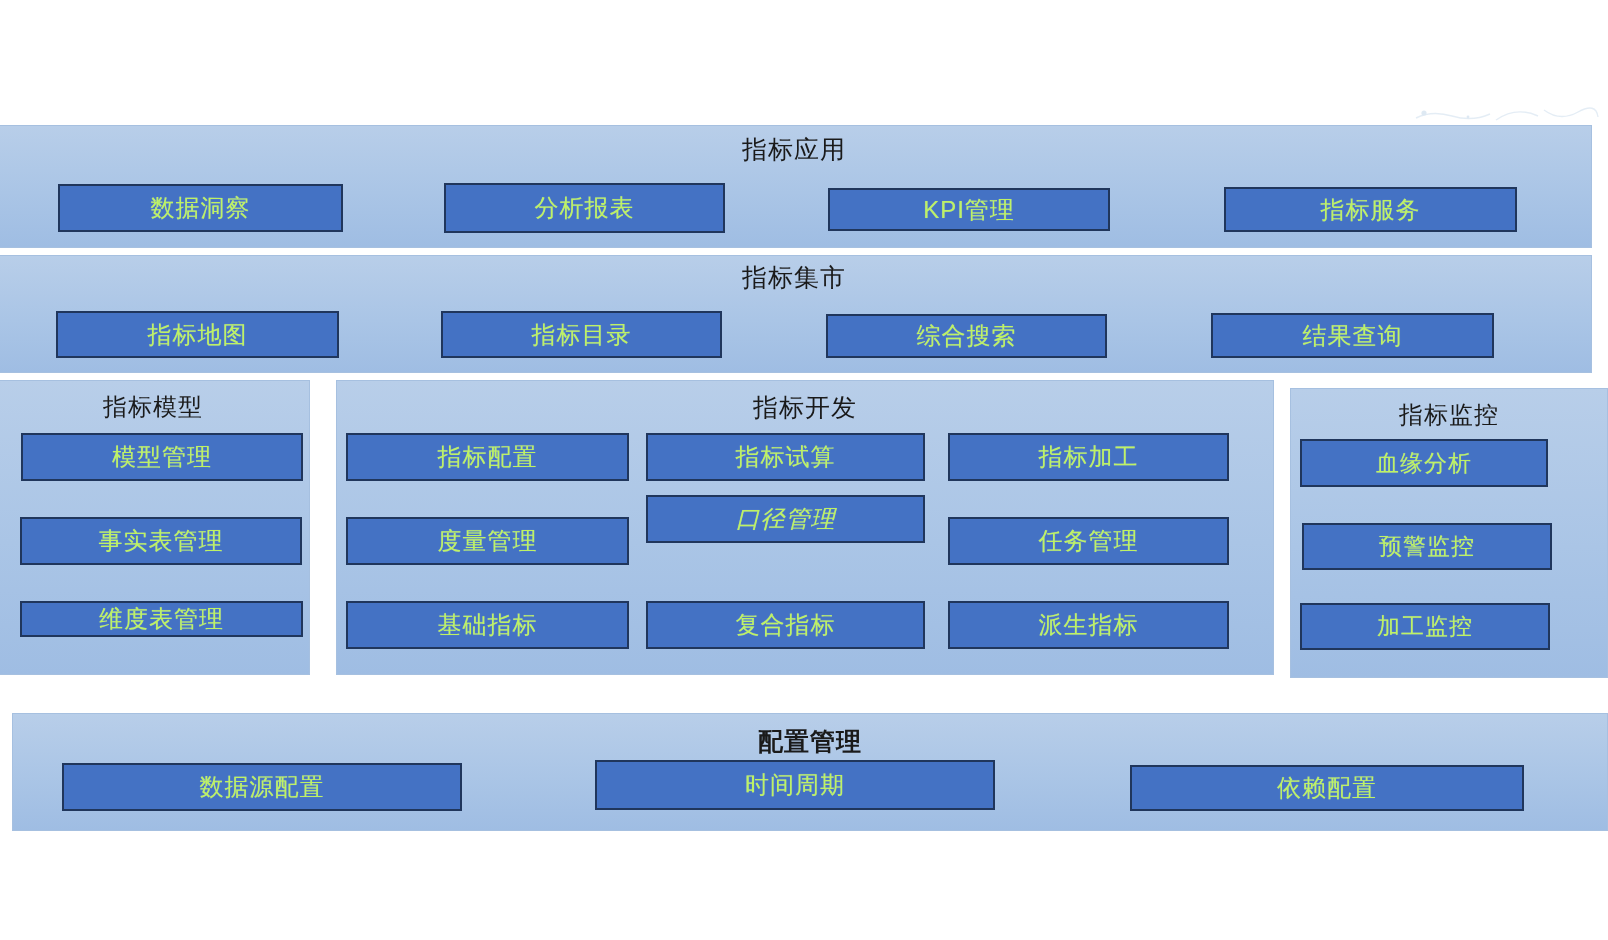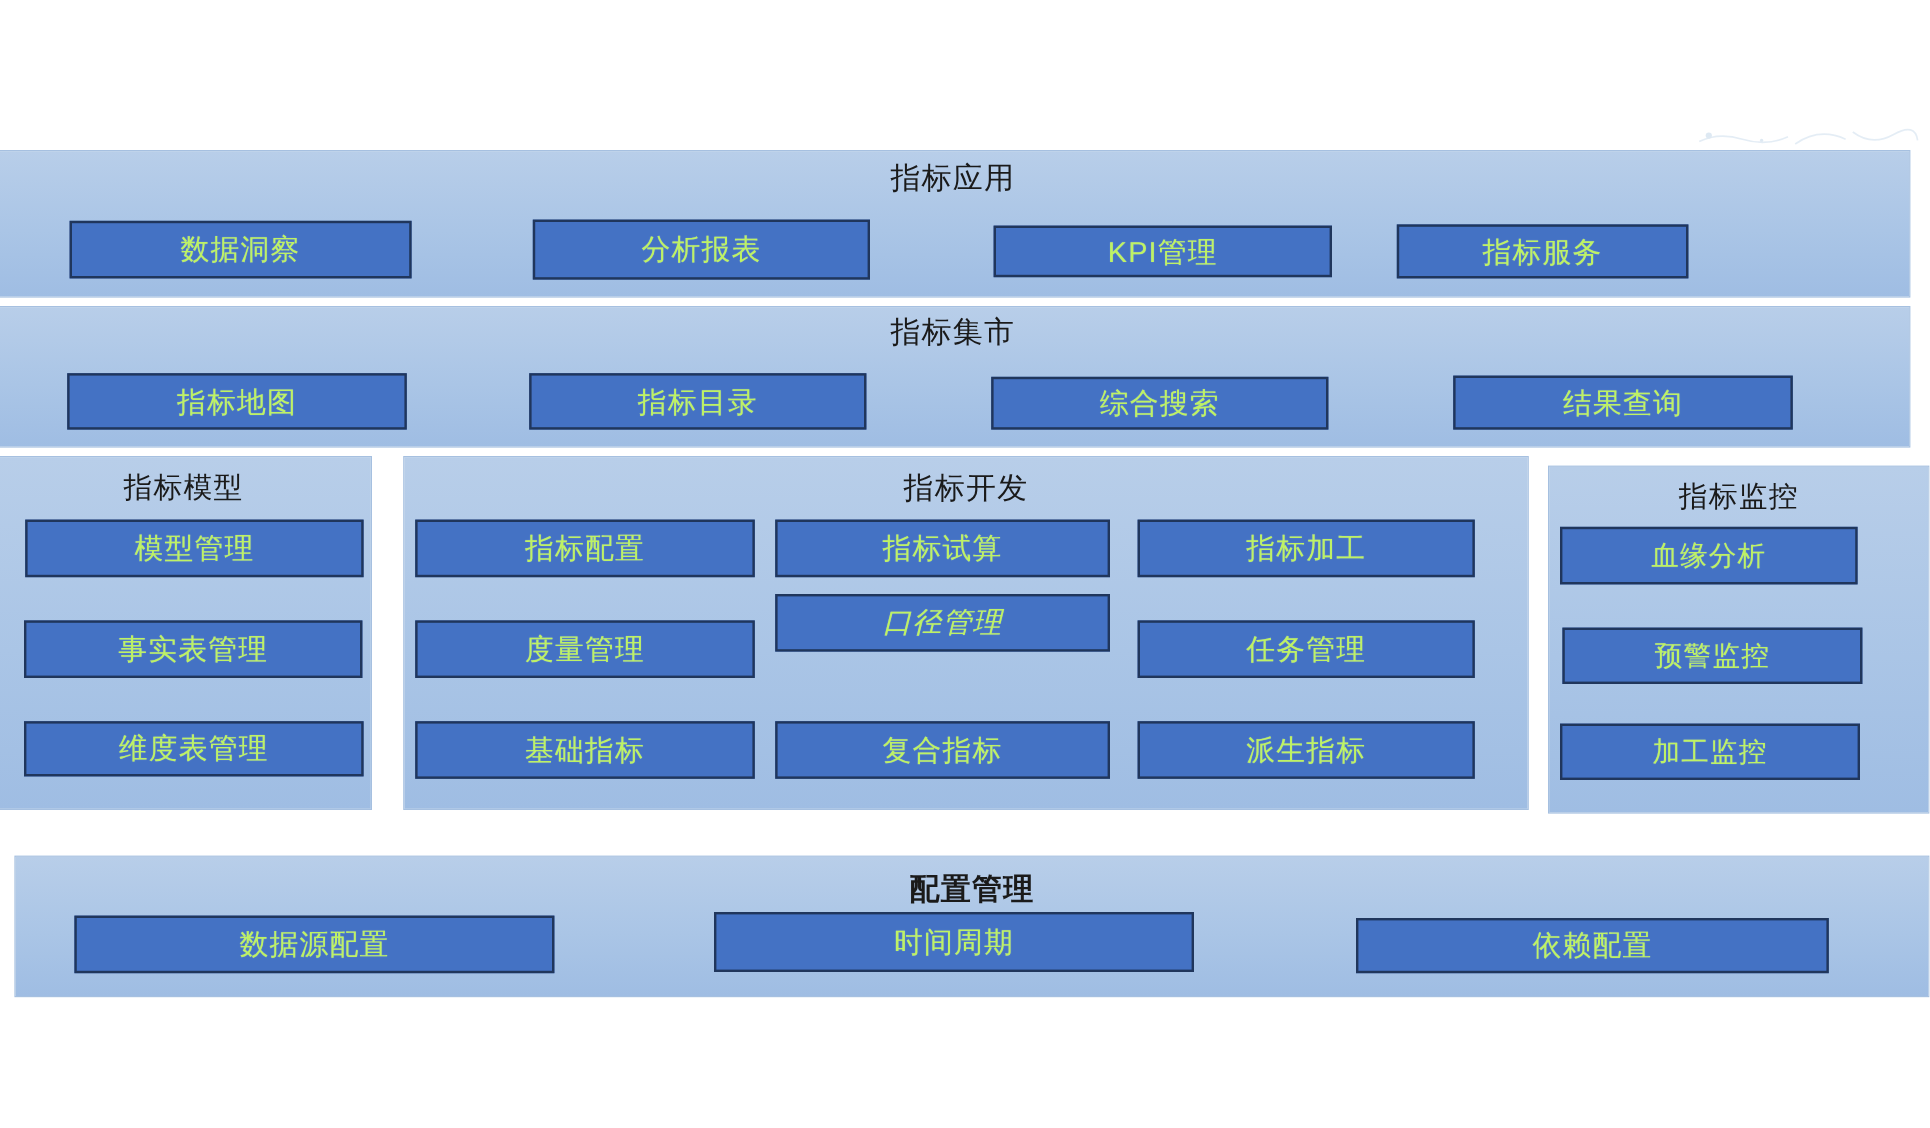--- a/index.html
+++ b/index.html
@@ -69,36 +69,36 @@
     text-shadow: 0 0 1px rgba(255,255,255,0.35);
   }
   .btn.small { font-size: 23px; }
 
   
   #row-app { left: -4px; top: 125px; width: 1596px; height: 123px; }
   #row-app .panel-title { top: 8px; }
   #btn-app-0 { left: 58px;   top: 184px; width: 285px; height: 48px; }
   #btn-app-1 { left: 444px;  top: 183px; width: 281px; height: 50px; }
   #btn-app-2 { left: 828px;  top: 188px; width: 282px; height: 43px; }
-  #btn-app-3 { left: 1164px; top: 187px; width: 243px; height: 45px; }
+  #btn-app-3 { left: 1224px; top: 187px; width: 293px; height: 45px; }
 
   
   #row-mart { left: -4px; top: 255px; width: 1596px; height: 118px; }
   #row-mart .panel-title { top: 6px; }
   #btn-mart-0 { left: 56px;   top: 311px; width: 283px; height: 47px; }
   #btn-mart-1 { left: 441px;  top: 311px; width: 281px; height: 47px; }
   #btn-mart-2 { left: 826px;  top: 314px; width: 281px; height: 44px; }
   #btn-mart-3 { left: 1211px; top: 313px; width: 283px; height: 45px; }
 
   
   #col-model { left: -4px; top: 380px; width: 314px; height: 295px; }
   #col-model .panel-title { top: 11px; font-size: 24px; }
   #btn-model-0 { left: 21px; top: 433px; width: 282px; height: 48px; }
   #btn-model-1 { left: 20px; top: 517px; width: 282px; height: 48px; }
-  #btn-model-2 { left: 20px; top: 601px; width: 283px; height: 46px; }
+  #btn-model-2 { left: 20px; top: 601px; width: 283px; height: 36px; }
 
   
   #col-dev { left: 336px; top: 380px; width: 938px; height: 295px; }
   #col-dev .panel-title { top: 11px; font-size: 25px; }
   #btn-dev-0 { left: 346px;  top: 433px; width: 283px; height: 48px; }
   #btn-dev-1 { left: 646px;  top: 433px; width: 279px; height: 48px; }
   #btn-dev-2 { left: 948px;  top: 433px; width: 281px; height: 48px; }
   #btn-dev-3 { left: 346px;  top: 517px; width: 283px; height: 48px; }
   #btn-dev-4 { left: 646px;  top: 495px; width: 279px; height: 48px; font-style: italic; }
   #btn-dev-5 { left: 948px;  top: 517px; width: 281px; height: 48px; }

